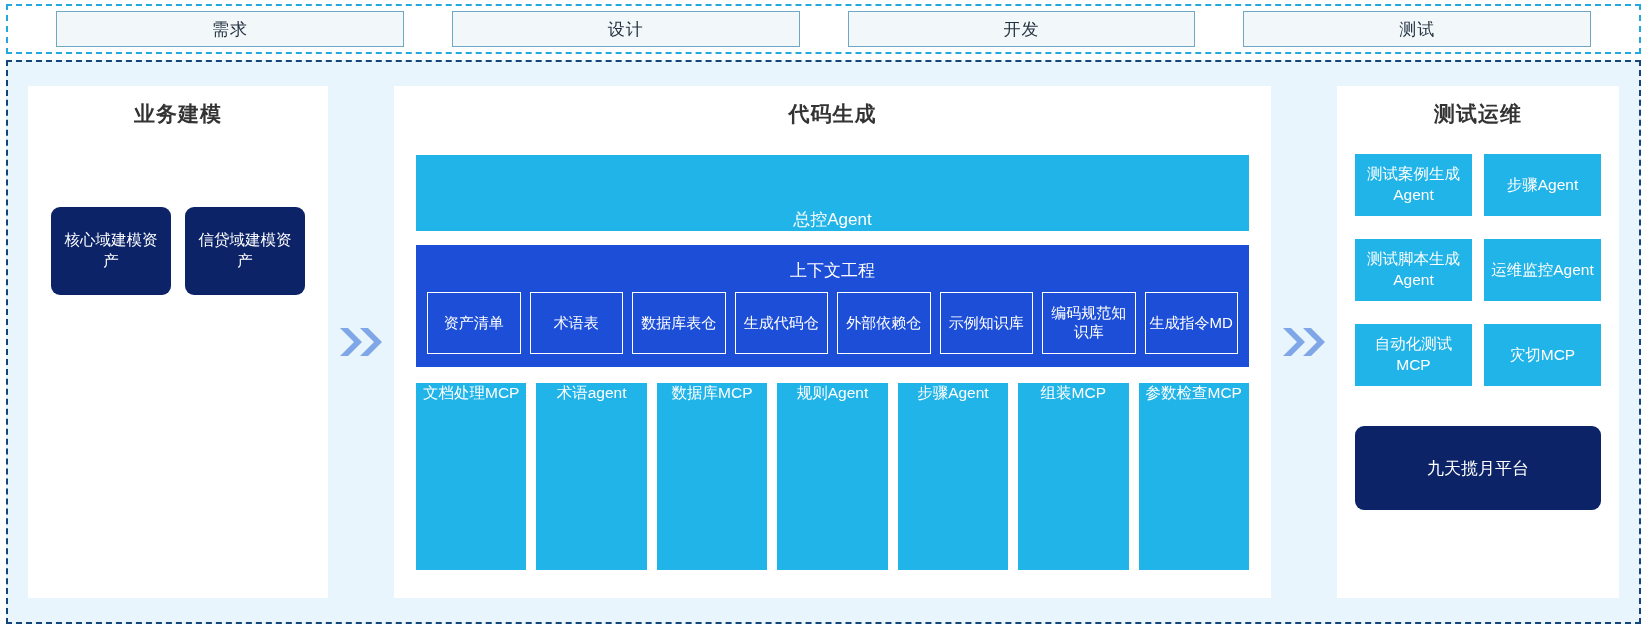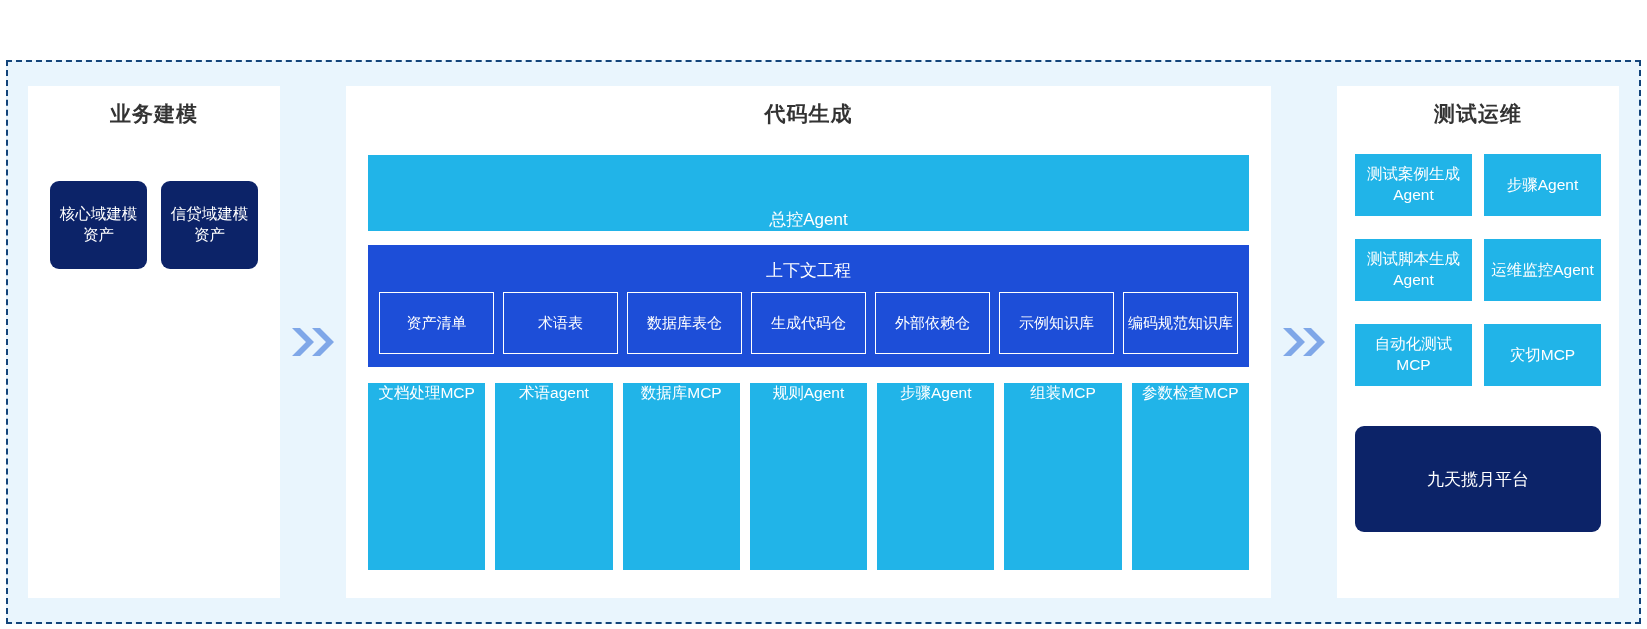--- a/index.html
+++ b/index.html
@@ -62,21 +62,21 @@
     padding: 24px 20px;
   }
 
   
   .panel {
     background: #ffffff;
     position: relative;
     display: flex;
     flex-direction: column;
   }
-  .panel-left   { width: 252px; }
+  .panel-left   { width: 300px; }
   .panel-center { flex: 1 1 auto; margin: 0 0; }
   .panel-right  { width: 282px; }
 
   .panel-title {
     text-align: center;
     font-size: 21px;
     font-weight: bold;
     color: #333333;
     padding-top: 14px;
     letter-spacing: 1px;
@@ -101,21 +101,21 @@
   .left-body {
     flex: 1 1 auto;
     display: flex;
     flex-direction: column;
     padding: 0 22px;
   }
   .asset-row {
     display: flex;
     gap: 14px;
     justify-content: center;
-    margin-top: 53px;
+    margin-top: 79px;
   }
   .asset-card {
     width: 120px;
     height: 88px;
     background: #0C2368;
     border-radius: 9px;
     color: #ffffff;
     font-size: 15.5px;
     line-height: 1.35;
     display: flex;
@@ -228,36 +228,50 @@
     font-size: 15.5px;
     line-height: 1.35;
     display: flex;
     align-items: center;
     justify-content: center;
     text-align: center;
     padding: 0 5px;
   }
   .platform-card {
     margin-top: 40px;
-    height: 106px;
+    height: 84px;
     background: #0C2368;
     border-radius: 9px;
     color: #ffffff;
     font-size: 17px;
     display: flex;
     align-items: center;
     justify-content: center;
     text-align: center;
   }
 </style>
 </head>
 <body>
 
 <div id="root">
 
+  <div class="phase-bar">
+    <div class="phase-tab">
+        <span>需求</span>
+      </div>
+    <div class="phase-tab">
+        <span>设计</span>
+      </div>
+    <div class="phase-tab">
+        <span>开发</span>
+      </div>
+    <div class="phase-tab">
+        <span>测试</span>
+      </div>
+  </div>
 
   <div class="body-frame">
 
     <div class="panel panel-left">
       <div class="panel-title">业务建模</div>
       <div class="left-body">
 
         <div class="asset-row">
           <div class="asset-card">
               <span>核心域建模资产</span>
@@ -303,20 +317,23 @@
               </div>
             <div class="context-item">
                 <span>外部依赖仓</span>
               </div>
             <div class="context-item">
                 <span>示例知识库</span>
               </div>
             <div class="context-item">
                 <span>编码规范知识库</span>
               </div>
+            <div class="context-item">
+                <span>生成指令MD</span>
+              </div>
           </div>
         </div>
 
         <div class="tool-row">
           <div class="tool-card">
               <span>文档处理MCP</span>
             </div>
           <div class="tool-card">
               <span>术语agent</span>
             </div>

